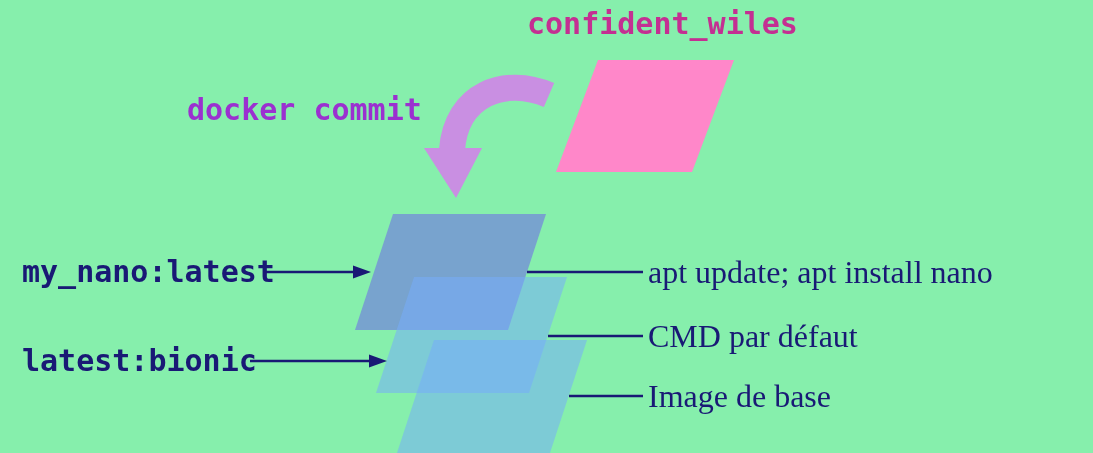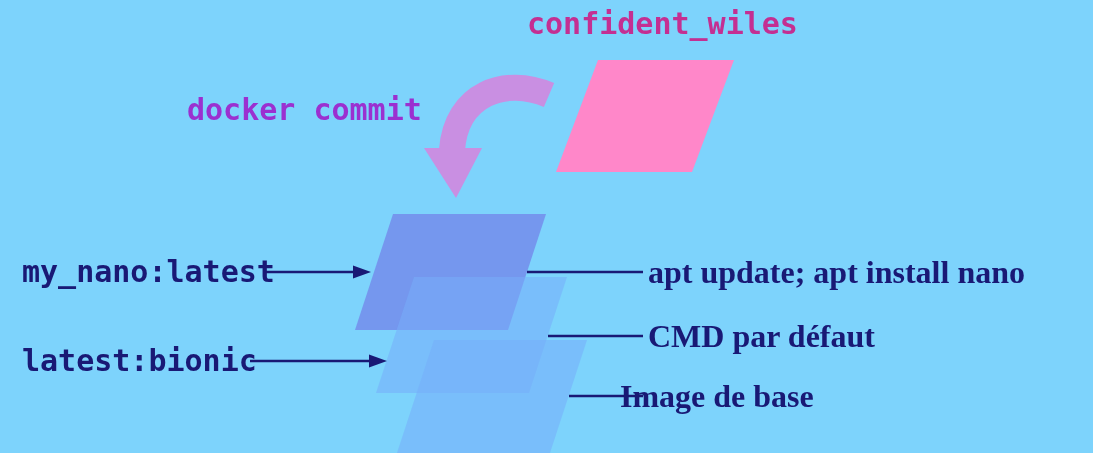--- a/index.html
+++ b/index.html
@@ -8,47 +8,47 @@
     --purple:#9b30d0;
     --pink-shape:#ff87c9;
     --arrow-purple:#c98fe2;
     --layer-lavender:#7070e4;
     --layer-blue:#77adfa;
   }
   html,body{margin:0;padding:0;background:#fff;}
   .stage{
     position:relative;
     width:1093px;height:453px;
-    background:#7dd3fc;
+    background:#86efac;
     overflow:hidden;
     font-family:"Liberation Serif", serif;
   }
   .stage svg{position:absolute;left:0;top:0;}
   .label{position:absolute;white-space:nowrap;}
   .mono{
     font-family:"DejaVu Sans Mono", monospace;
     font-weight:bold;
     font-size:30px;
     line-height:36px;
   }
   .serif{
     font-family:"Liberation Serif", serif;
-    font-weight:700;
+    font-weight:400;
     font-size:32px;
     line-height:38px;
     color:var(--navy);
   }
   .container-name{left:527px;top:6px;color:var(--magenta);}
   .commit-label{left:187px;top:92px;color:var(--purple);}
   .tag-label{color:var(--navy);margin-left:20px;}
   .tag-my-nano{left:2px;top:254px;}
   .tag-ubuntu{left:2px;top:343px;}
   .ann-apt{left:648px;top:253px;}
   .ann-cmd{left:648px;top:317px;}
-  .ann-base{left:620px;top:377px;}
+  .ann-base{left:648px;top:377px;}
 
   .shape-pink{fill:var(--pink-shape);}
   .layer-lav{fill:var(--layer-lavender);fill-opacity:0.60;}
   .layer-blu{fill:var(--layer-blue);fill-opacity:0.55;}
   .commit-arc{stroke:var(--arrow-purple);stroke-width:26;fill:none;stroke-linecap:butt;}
   .commit-head{fill:var(--arrow-purple);}
   .navy-line{stroke:var(--navy);stroke-width:2.6;}
   .navy-head{fill:var(--navy);}
 </style>
 </head>

